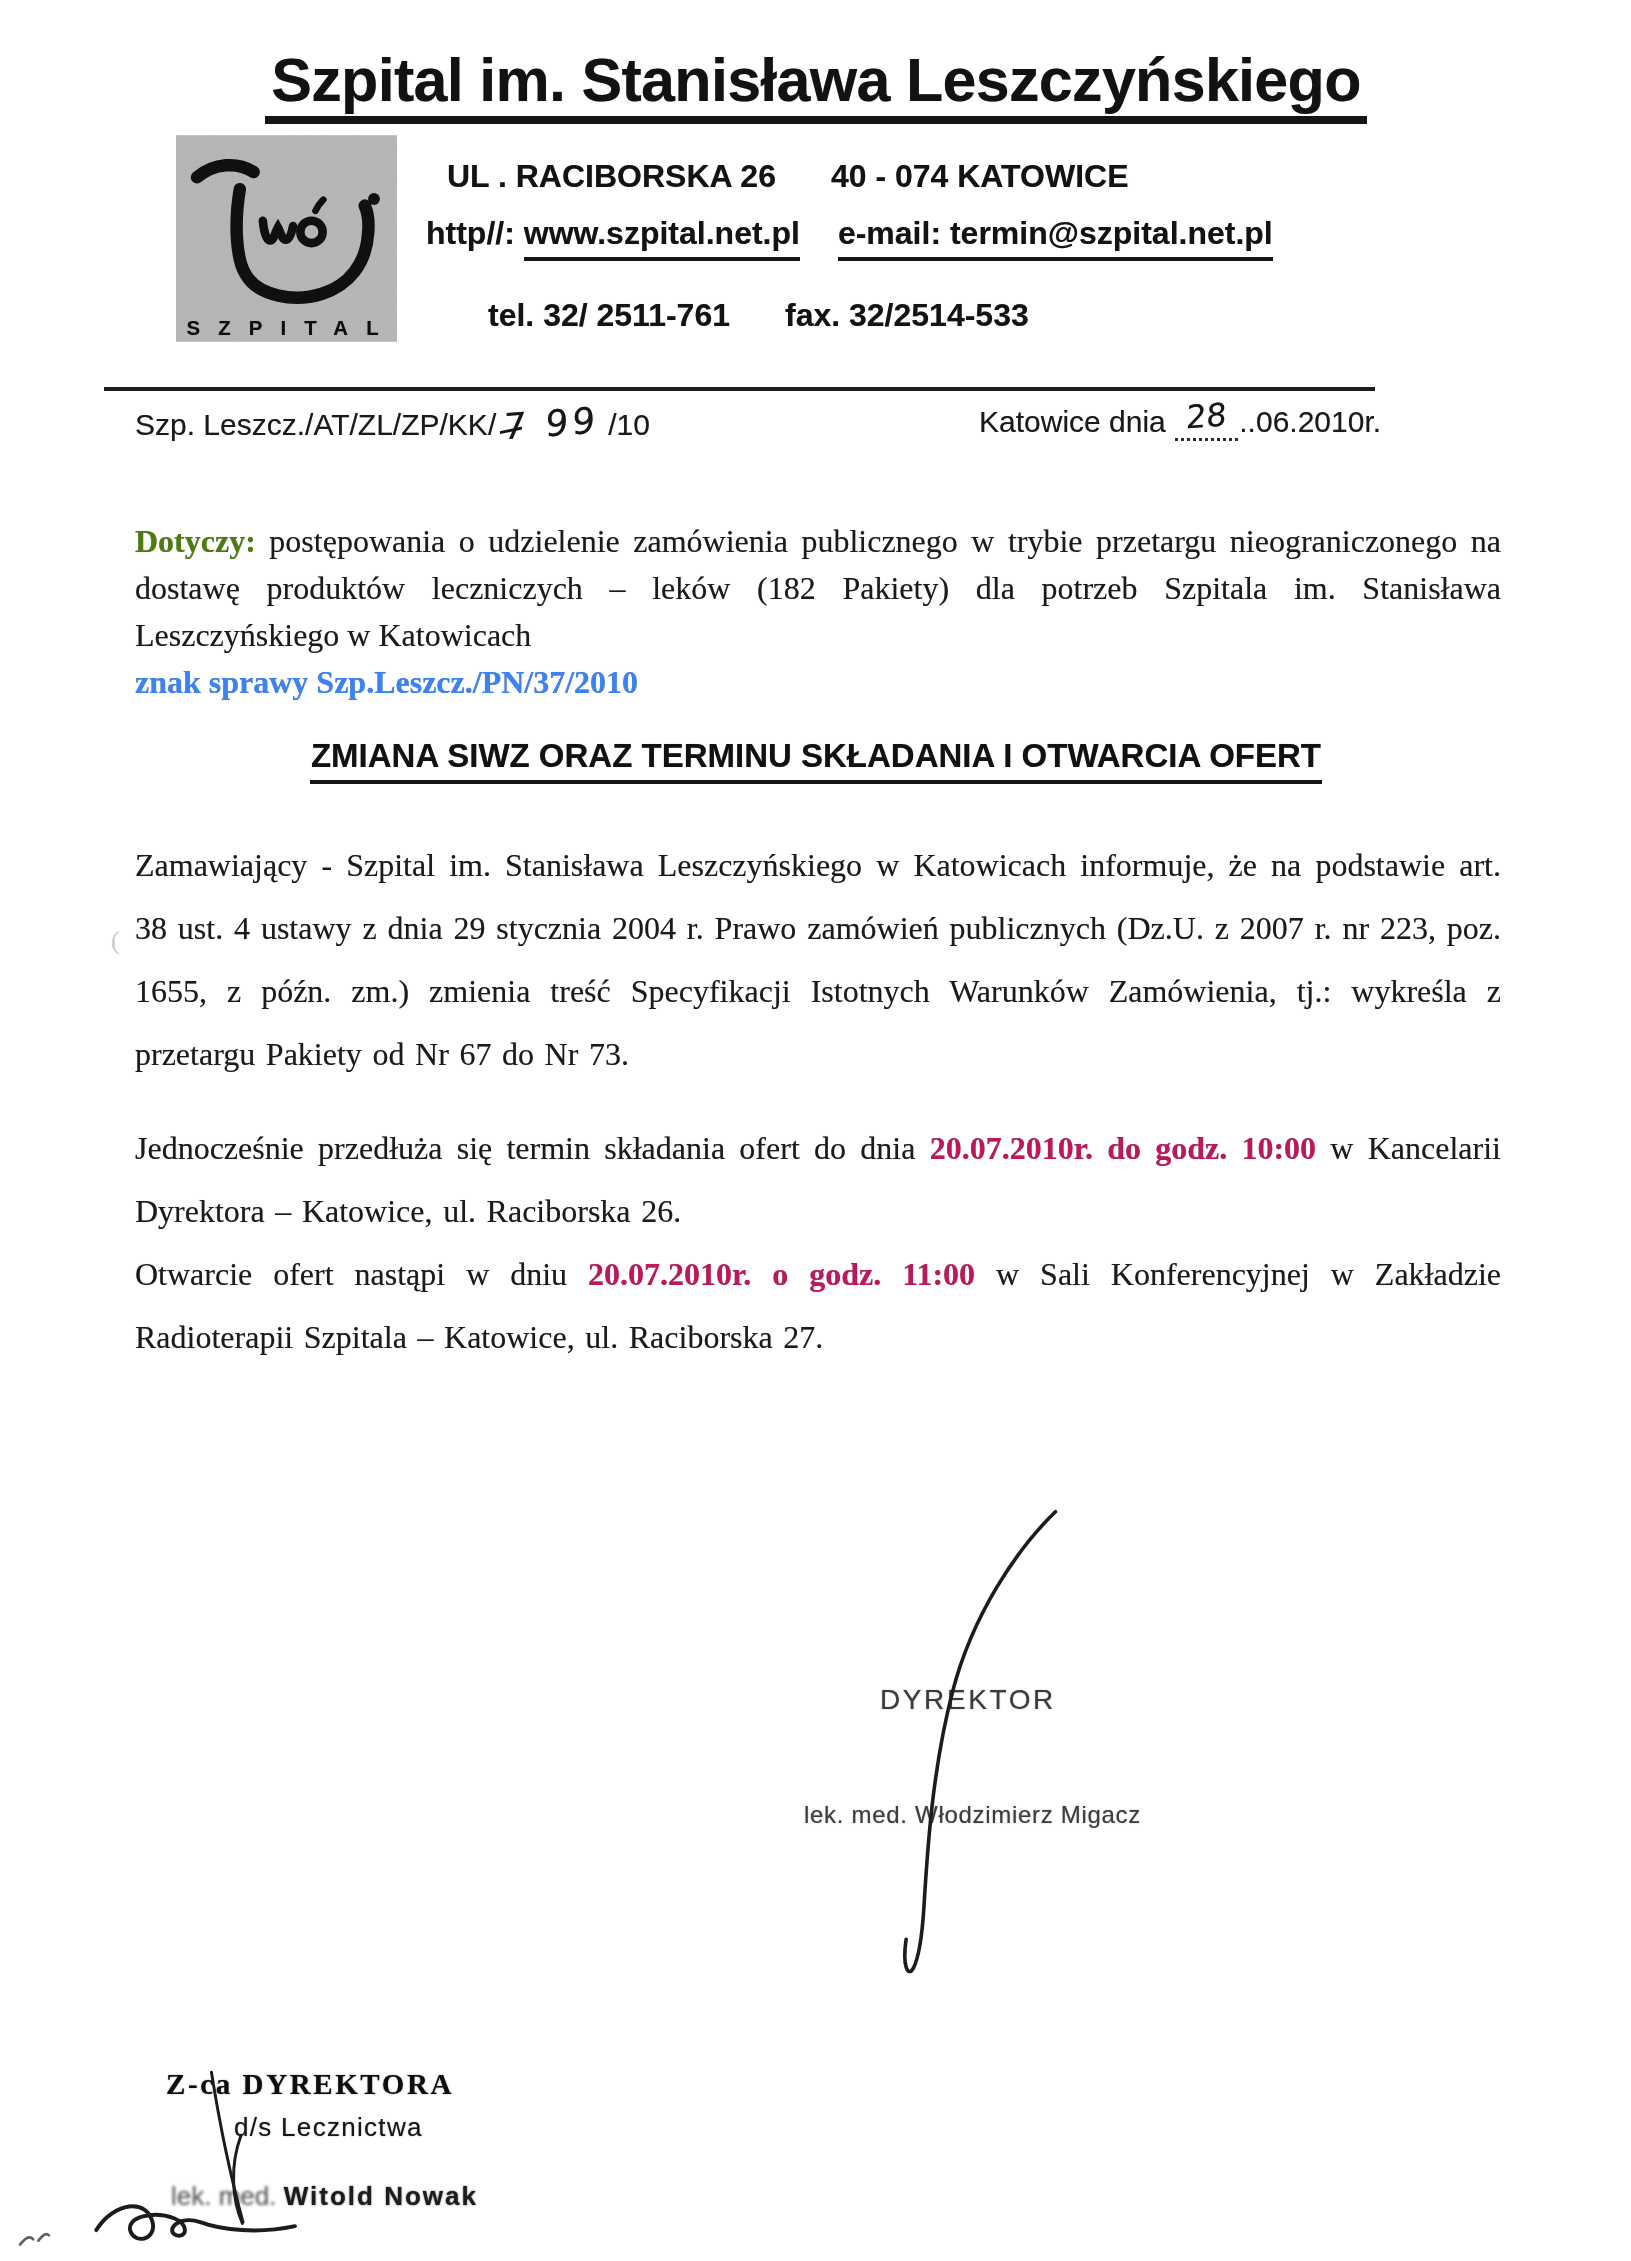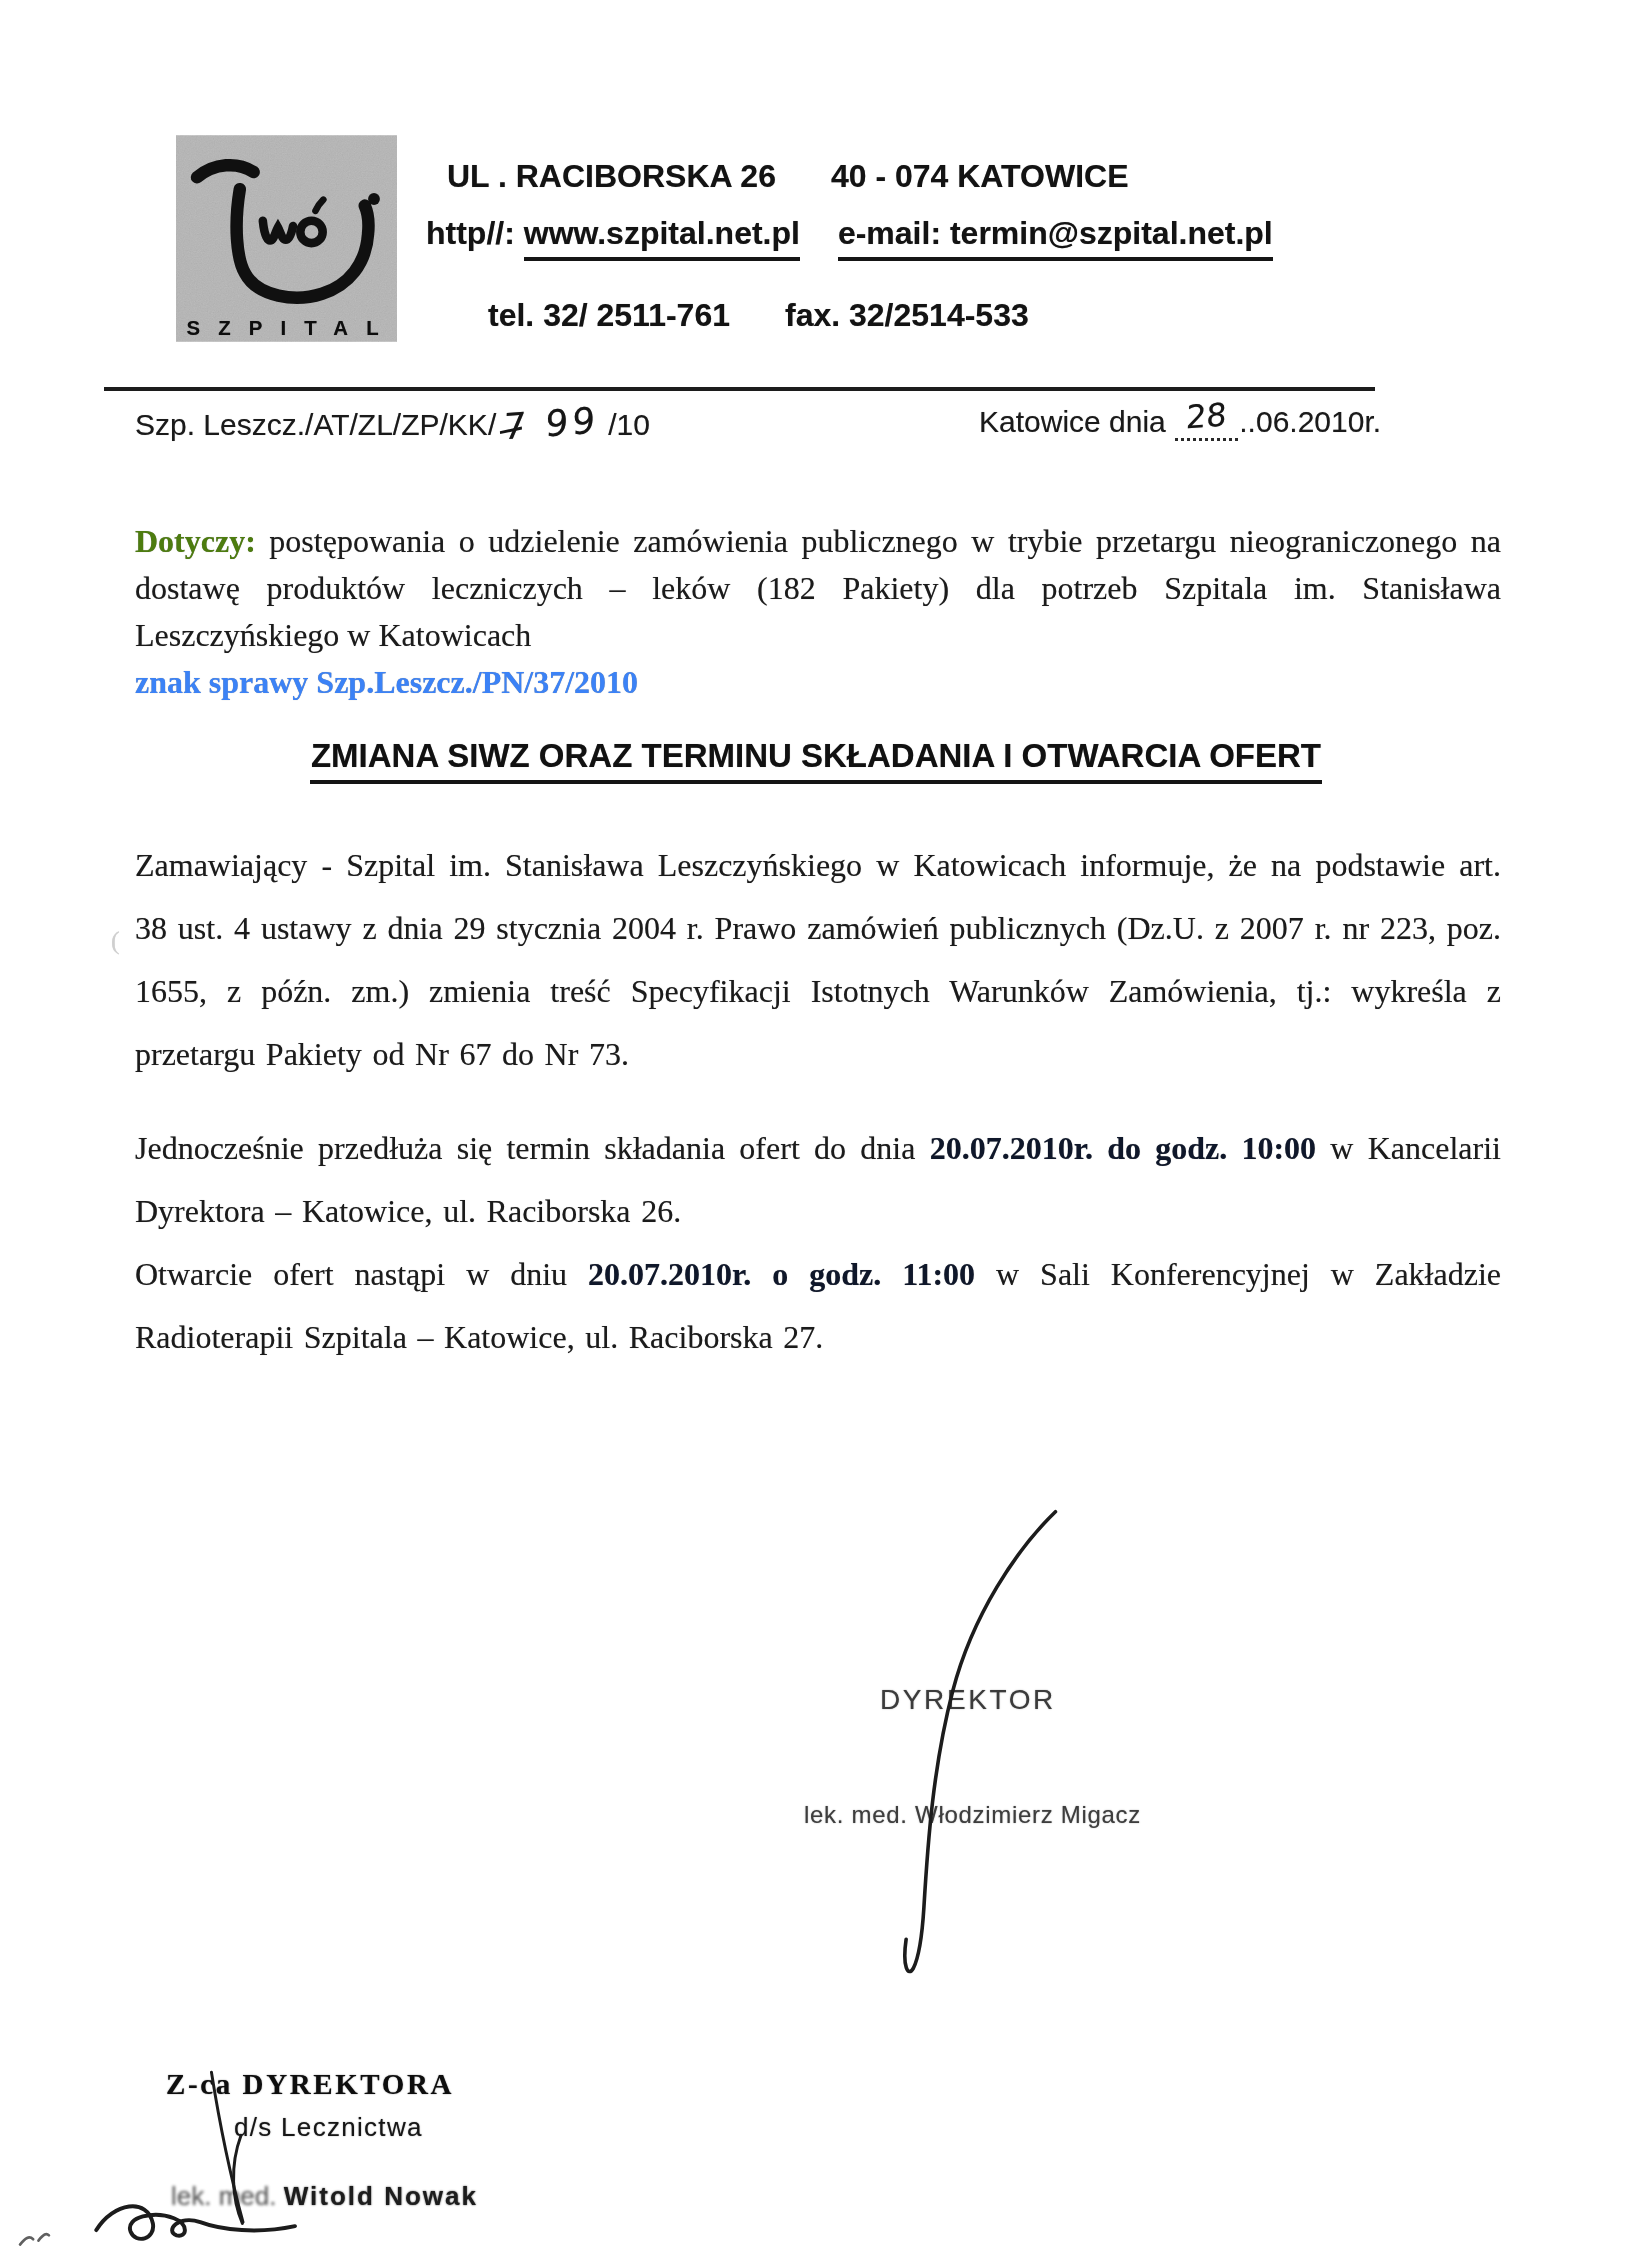--- a/index.html
+++ b/index.html
@@ -81,21 +81,21 @@
     letter-spacing:0px;
   }
 
   
   .bodytext{
     position:absolute;left:135px;width:1366px;
     font-size:32px;line-height:63px;text-align:justify;
     word-spacing:2.6px;
   }
   .bodytext p{margin:0;}
-  .bodytext b{color:#0f172a;}
+  .bodytext b{color:#be185d;}
   .p1{top:834px;}
   .p234{top:1117px;}
 
   
   .sig-title{
     position:absolute;left:880px;top:1684px;
     font-family:"Liberation Sans",sans-serif;font-size:28px;letter-spacing:2.6px;
     color:#3b3b3b;text-shadow:0 0 1.3px rgba(40,40,40,.5);white-space:nowrap;
   }
   .sig-name{
@@ -125,20 +125,23 @@
 
   .speck{position:absolute;color:#777;opacity:.35;font-size:26px;font-family:"Liberation Serif",serif;}
 
   svg.overlay{position:absolute;left:0;top:0;pointer-events:none;}
 </style>
 </head>
 <body>
 
 <div class="page">
 
+  <div class="title-wrap">
+    <span class="ttl">Szpital im. Stanisława Leszczyńskiego</span>
+  </div>
 
   <div class="logo-box">
     <svg width="221" height="207" viewBox="0 0 336 314" xmlns="http://www.w3.org/2000/svg">
       <defs>
         <filter id="grain" x="0" y="0" width="100%" height="100%">
           <feTurbulence type="fractalNoise" baseFrequency="0.55" numOctaves="2" result="n"></feTurbulence>
           <feColorMatrix in="n" type="saturate" values="0"></feColorMatrix>
           <feComponentTransfer>
               <feFuncA type="linear" slope="0.45" intercept="0"></feFuncA>
             </feComponentTransfer>

